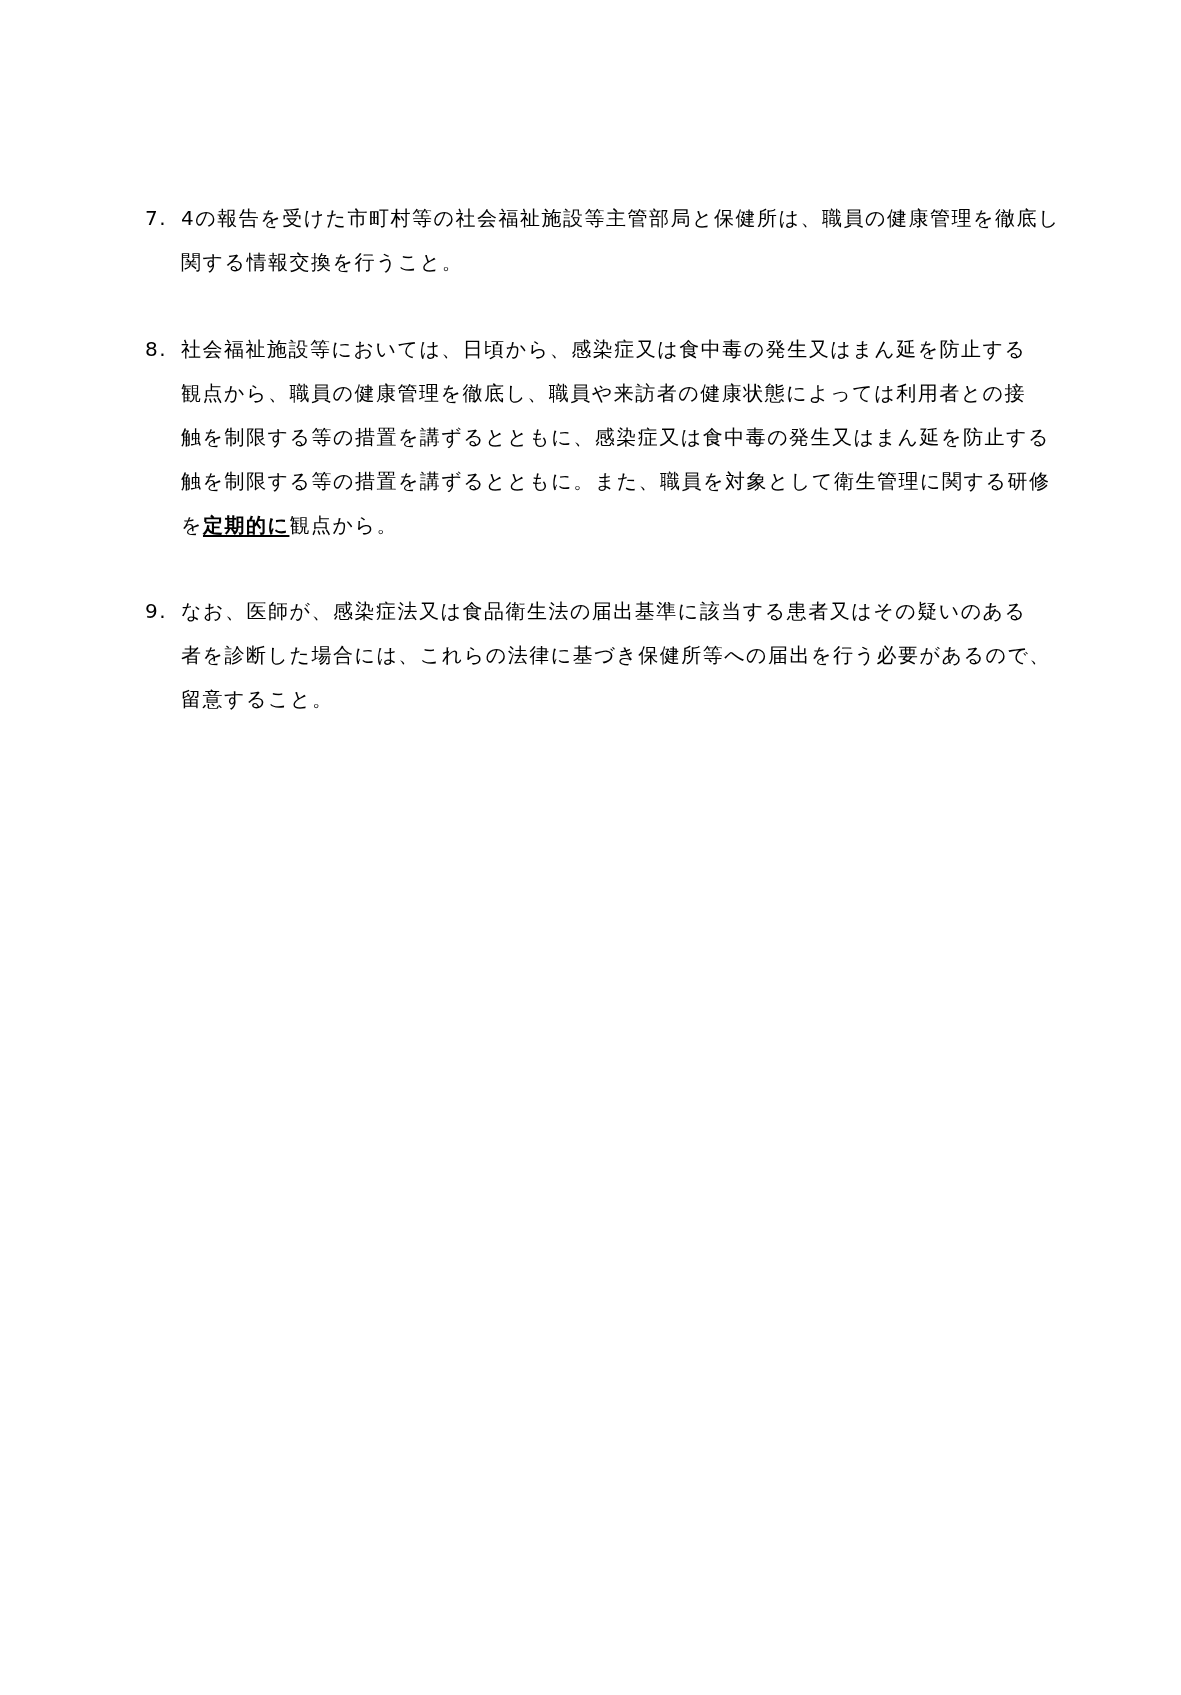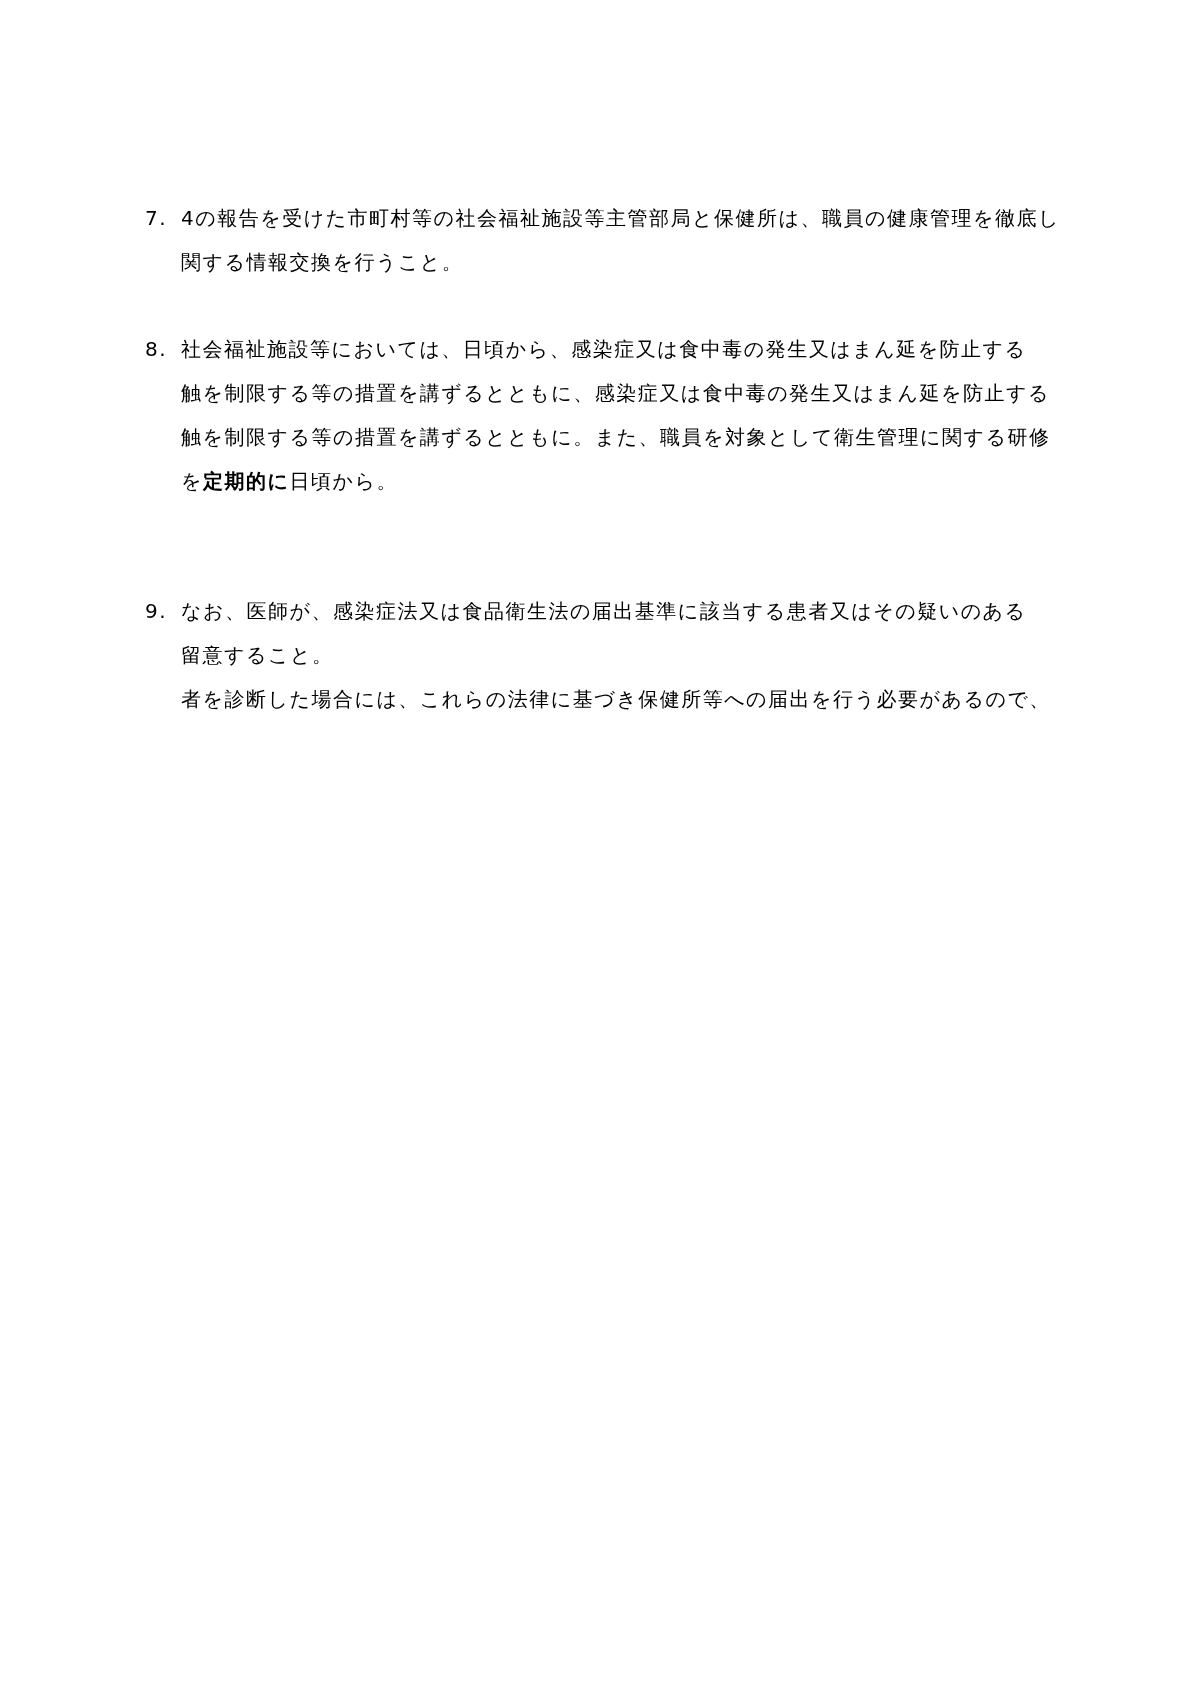--- a/index.html
+++ b/index.html
@@ -39,42 +39,44 @@
     .item .num {
       display: inline-block;
       width: 36px;
     }
     .item .indent {
       display: inline-block;
       width: 36px;
     }
     .emph {
       font-weight: bold;
+      text-decoration: underline;
       text-underline-offset: 3px;
     }
     #item7 { top: 196px; }
     #item8 { top: 327px; }
     #item9 { top: 589px; }
   </style>
 </head>
 <body>
 
 <div class="page">
 
   <div class="item" id="item7">
     <span class="line"><span class="num">7.</span><span>4の報告を受けた市町村等の社会福祉施設等主管部局と保健所は、職員の健康管理を徹底し</span></span>
     <span class="line"><span class="indent"></span><span>関する情報交換を行うこと。</span></span>
   </div>
 
   <div class="item" id="item8">
     <span class="line"><span class="num">8.</span><span>社会福祉施設等においては、日頃から、感染症又は食中毒の発生又はまん延を防止する</span></span>
+    <span class="line"><span class="indent"></span><span>観点から、職員の健康管理を徹底し、職員や来訪者の健康状態によっては利用者との接</span></span>
     <span class="line"><span class="indent"></span><span>触を制限する等の措置を講ずるとともに、感染症又は食中毒の発生又はまん延を防止する</span></span>
     <span class="line"><span class="indent"></span><span>触を制限する等の措置を講ずるとともに。また、職員を対象として衛生管理に関する研修</span></span>
-    <span class="line"><span class="indent"></span><span>を</span><span class="emph">定期的に</span><span>日頃から。</span></span>
+    <span class="line"><span class="indent"></span><span>を</span><span class="emph">定期的に</span><span>観点から。</span></span>
   </div>
 
   <div class="item" id="item9">
     <span class="line"><span class="num">9.</span><span>なお、医師が、感染症法又は食品衛生法の届出基準に該当する患者又はその疑いのある</span></span>
+    <span class="line"><span class="indent"></span><span>者を診断した場合には、これらの法律に基づき保健所等への届出を行う必要があるので、</span></span>
     <span class="line"><span class="indent"></span><span>留意すること。</span></span>
-    <span class="line"><span class="indent"></span><span>者を診断した場合には、これらの法律に基づき保健所等への届出を行う必要があるので、</span></span>
   </div>
 
 </div>
 
 </body></html>

